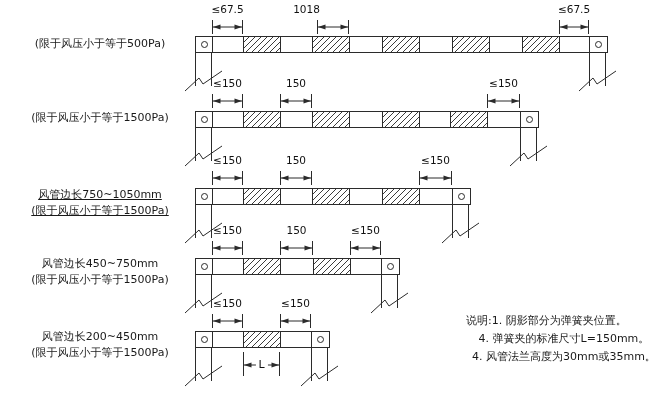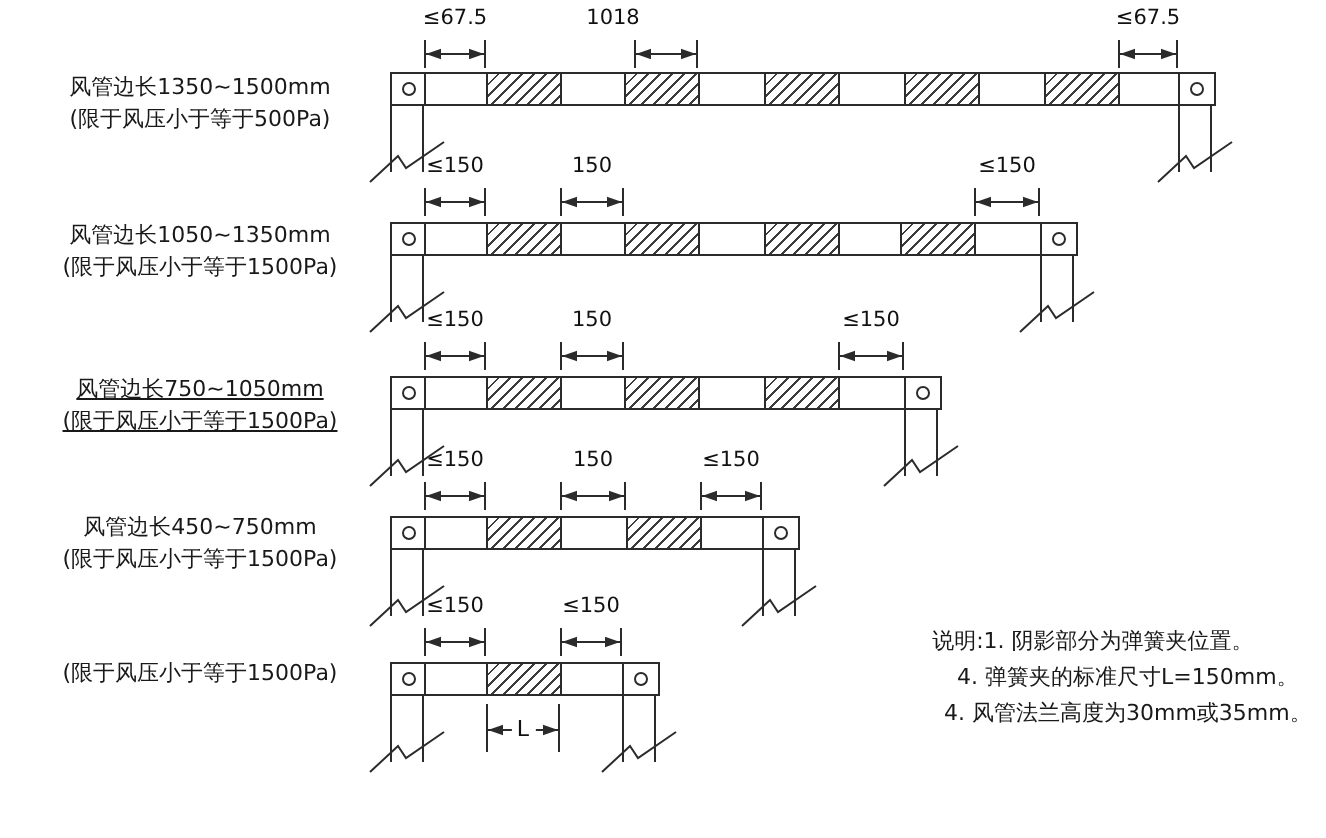--- a/index.html
+++ b/index.html
@@ -36,21 +36,20 @@
 </head>
 <body>
 
 <div id="canvas">
   <div class="notes" style="left: 437px; top: 312px;">
       <span class="note-line">说明:1. 阴影部分为弹簧夹位置。</span>
       <span class="note-line indent">4. 弹簧夹的标准尺寸L=150mm。</span>
       <span class="note-line indent">4. 风管法兰高度为30mm或35mm。</span>
     </div>
 <div class="row-label" style="top: 36px;">
-      <div>风管边长1350~1500mm</div>
       <div>(限于风压小于等于500Pa)</div>
     </div>
     <div class="bar" style="left: 195px; top: 36px; width: 411px;">
       <div class="seg bk" style="width: 17px;">
         <div class="bolt"></div>
       </div>
       <div class="seg pl" style="width: 31px;"></div>
       <div class="seg ha" style="width: 37px;"></div>
       <div class="seg pl" style="width: 32px;"></div>
       <div class="seg ha" style="width: 37px;"></div>
@@ -101,21 +100,20 @@
       <svg xmlns="http://www.w3.org/2000/svg" width="30" height="18" style="display:block;overflow:visible">
     <line x1="0.5" y1="4" x2="0.5" y2="18" stroke="#2b2b2b" stroke-width="1"></line>
     <line x1="29.5" y1="4" x2="29.5" y2="18" stroke="#2b2b2b" stroke-width="1"></line>
     <line x1="1" y1="11" x2="29" y2="11" stroke="#2b2b2b" stroke-width="1"></line>
     <polygon points="1,11 8.5,8.4 8.5,13.6" fill="#2b2b2b"></polygon>
     <polygon points="29,11 21.5,8.4 21.5,13.6" fill="#2b2b2b"></polygon>
   </svg>
       <span class="dtext">≤67.5</span>
     </div>
     <div class="row-label" style="top: 110px;">
-      <div>风管边长1050~1350mm</div>
       <div>(限于风压小于等于1500Pa)</div>
     </div>
     <div class="bar" style="left: 195px; top: 111px; width: 342px;">
       <div class="seg bk" style="width: 17px;">
         <div class="bolt"></div>
       </div>
       <div class="seg pl" style="width: 31px;"></div>
       <div class="seg ha" style="width: 37px;"></div>
       <div class="seg pl" style="width: 32px;"></div>
       <div class="seg ha" style="width: 37px;"></div>
@@ -284,20 +282,21 @@
       <svg xmlns="http://www.w3.org/2000/svg" width="31" height="18" style="display:block;overflow:visible">
     <line x1="0.5" y1="4" x2="0.5" y2="18" stroke="#2b2b2b" stroke-width="1"></line>
     <line x1="30.5" y1="4" x2="30.5" y2="18" stroke="#2b2b2b" stroke-width="1"></line>
     <line x1="1" y1="11" x2="30" y2="11" stroke="#2b2b2b" stroke-width="1"></line>
     <polygon points="1,11 8.5,8.4 8.5,13.6" fill="#2b2b2b"></polygon>
     <polygon points="30,11 22.5,8.4 22.5,13.6" fill="#2b2b2b"></polygon>
   </svg>
       <span class="dtext">≤150</span>
     </div>
     <div class="row-label" style="top: 329px;">
+      <div>风管边长200~450mm</div>
       <div>(限于风压小于等于1500Pa)</div>
     </div>
     <div class="bar" style="left: 195px; top: 331px; width: 133px;">
       <div class="seg bk" style="width: 17px;">
         <div class="bolt"></div>
       </div>
       <div class="seg pl" style="width: 31px;"></div>
       <div class="seg ha" style="width: 37px;"></div>
       <div class="seg pl" style="width: 31px;"></div>
       <div class="seg bk" style="width: 17px;">

